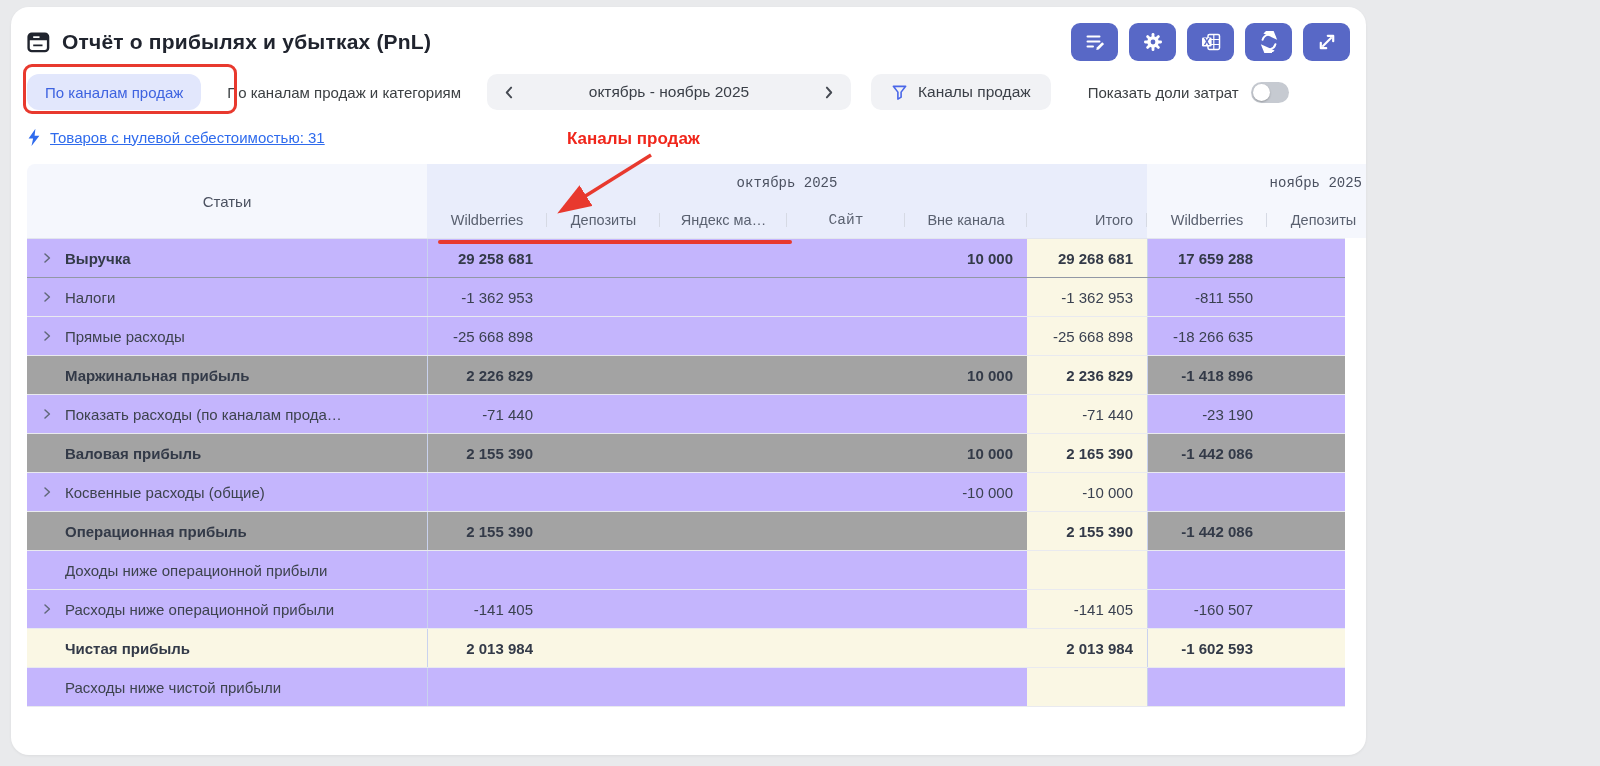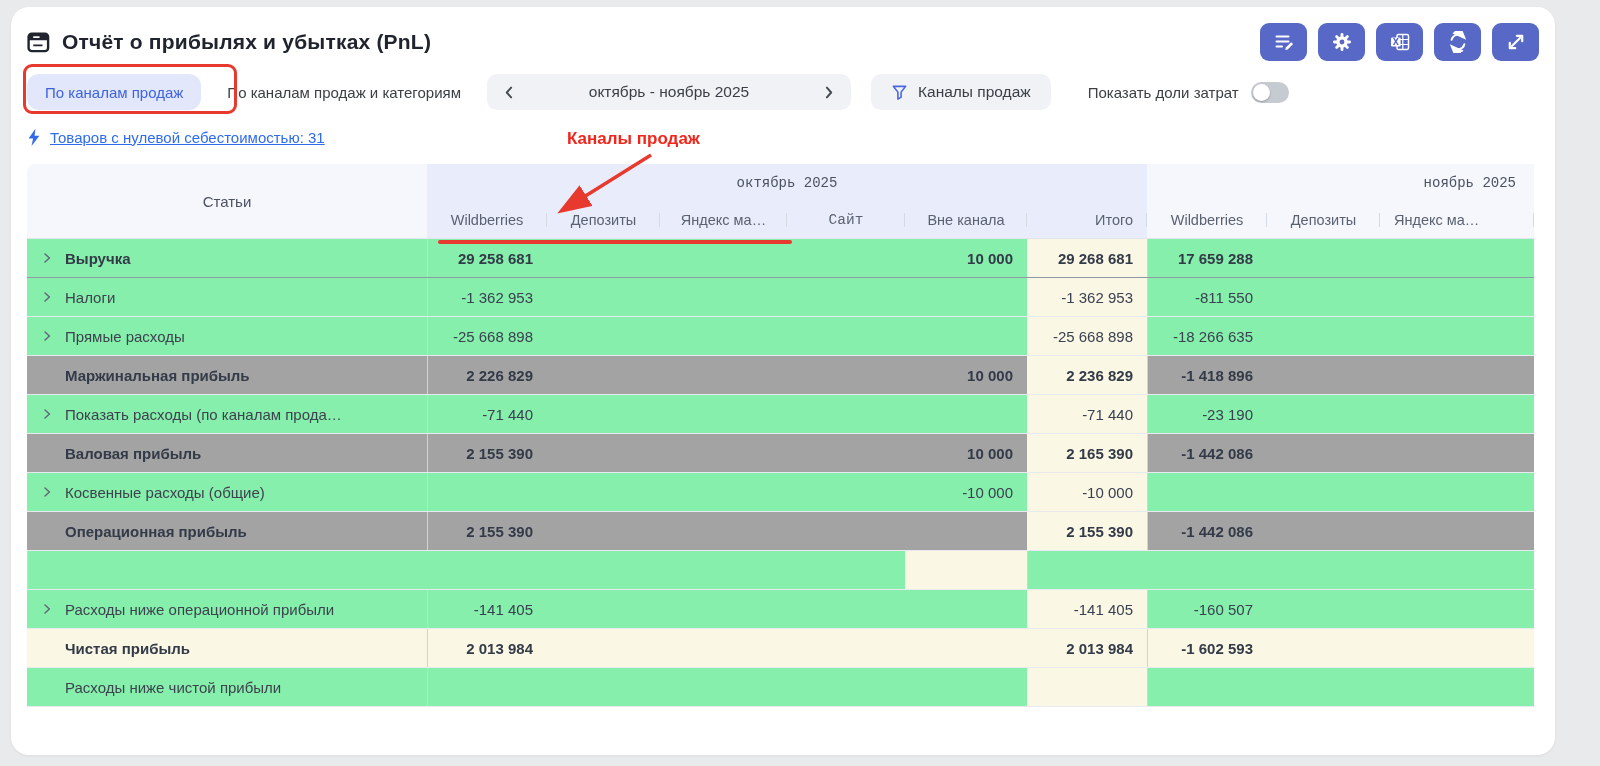--- a/index.html
+++ b/index.html
@@ -1,17 +1,17 @@
 <!DOCTYPE html>
 <html><head>
 <meta charset="utf-8">
 <style>
   * { box-sizing: border-box; margin: 0; padding: 0; }
   html,body { width:1600px; height:766px; background:#e9eaec; font-family:"Liberation Sans","DejaVu Sans",sans-serif; }
-  #card { position:relative; margin:7px 0 4px 11px; width:1544px; height:748px; background:#fff; border-radius:18px; box-shadow:0 1px 3px rgba(0,0,0,.06); overflow:hidden; }
+  #card { position:relative; margin:7px 0 4px 11px; width:1355px; height:748px; background:#fff; border-radius:18px; box-shadow:0 1px 3px rgba(0,0,0,.06); overflow:hidden; }
 
   
   .title-row { display:flex; align-items:center; padding:16px 16px 0 16px; height:54px; }
   .title-wrap { display:flex; align-items:center; gap:12px; }
   .page-title { font-size:21px; font-weight:700; color:#20242e; letter-spacing:.2px; }
   .btn-group { margin-left:auto; display:flex; gap:11px; }
   .icon-btn { width:47px; height:38px; background:#5868c6; border:none; border-radius:9px; display:flex; align-items:center; justify-content:center; cursor:pointer; }
 
   
   .controls-row { display:flex; align-items:center; padding:0 16px; margin-top:13px; height:36px; }
@@ -42,21 +42,21 @@
   .group-label.oct { grid-column:2/8; grid-row:1; background:#e9edfb; justify-content:center; }
   .group-label.nov { grid-column:8/11; grid-row:1; background:#f5f7fd; justify-content:flex-end; padding-right:18px; }
   .col-head { grid-row:2; position:relative; display:flex; align-items:center; justify-content:center; font-size:14.5px; color:#5a6170; white-space:nowrap; cursor:pointer; }
   .col-head.oct { background:#e9edfb; }
   .col-head.nov { background:#f5f7fd; }
   .col-head.num-right { justify-content:flex-end; padding-right:14px; }
   .col-head.left { justify-content:flex-start; padding-left:14px; }
   .col-head::after { content:''; position:absolute; right:0; top:11px; width:1px; height:14px; background:#d6dae4; }
   .t-row { height:39px; border-bottom:1px solid #e9eaef; }
   .t-row.sep-strong { border-bottom:1.5px solid #9298a5; }
-  .bg-white { background:#86efac; } .bg-blue { background:#a3a3a3; } .bg-yellow { background:#faf7e4; }
+  .bg-white { background:#c4b5fd; } .bg-blue { background:#a3a3a3; } .bg-yellow { background:#faf7e4; }
   .cell { display:flex; align-items:center; overflow:hidden; }
   .cell.total { background:#faf7e4; }
   .cell.bl { border-left:1px solid #c9d2ee; }
   .c-label { padding-left:16px; gap:12px; font-size:15px; color:#3d434e; white-space:nowrap; }
   .c-label .chev-slot { width:10px; display:flex; align-items:center; flex:none; }
   .c-num { justify-content:flex-end; padding-right:14px; font-size:15px; color:#3a4150; white-space:nowrap; }
   .bold { font-weight:700; color:#333a48; }
 
   
   .ann { position:absolute; z-index:6; pointer-events:none; }
@@ -323,20 +323,24 @@
         <div class="cell c-num bold"></div>
         <div class="cell c-num bold"></div>
         <div class="cell c-num bold"></div>
         <div class="cell c-num bold"></div>
         <div class="cell c-num total bold">2 155 390</div>
         <div class="cell c-num bl bold">-1 442 086</div>
         <div class="cell c-num bold"></div>
         <div class="cell c-num bold"></div>
       </div>
       <div class="t-grid t-row bg-white">
+        <div class="cell c-label">
+          <div class="chev-slot"></div>
+          <span>Доходы ниже операционной прибыли</span>
+        </div>
         <div class="cell c-num bl"></div>
         <div class="cell c-num"></div>
         <div class="cell c-num"></div>
         <div class="cell c-num"></div>
         <div class="cell c-num"></div>
         <div class="cell c-num total"></div>
         <div class="cell c-num bl"></div>
         <div class="cell c-num"></div>
         <div class="cell c-num"></div>
       </div>

